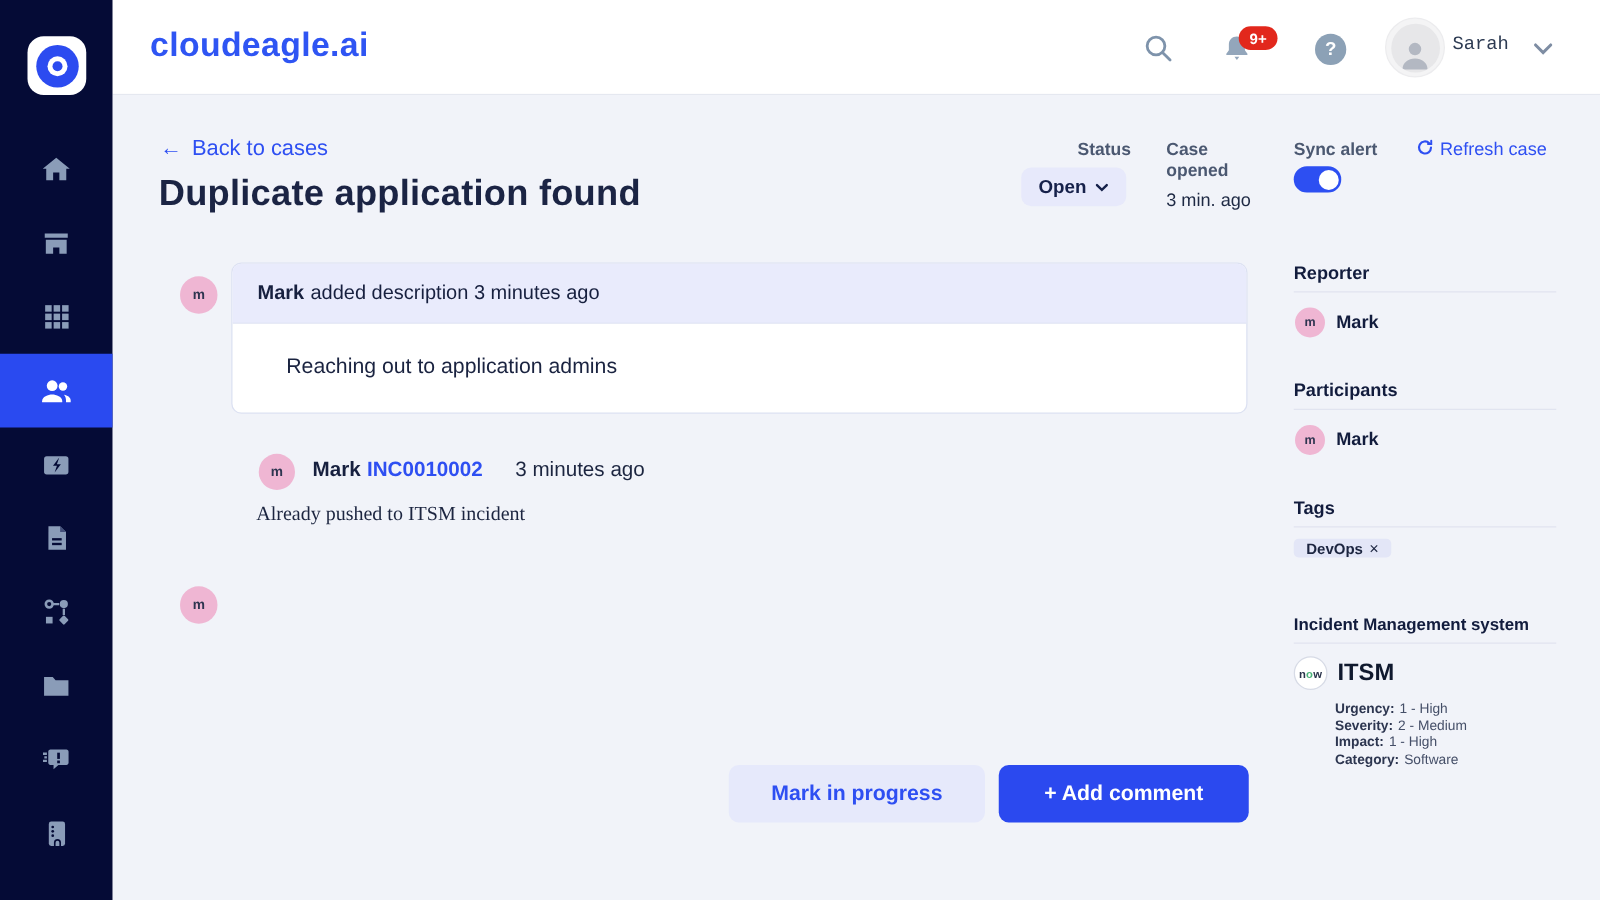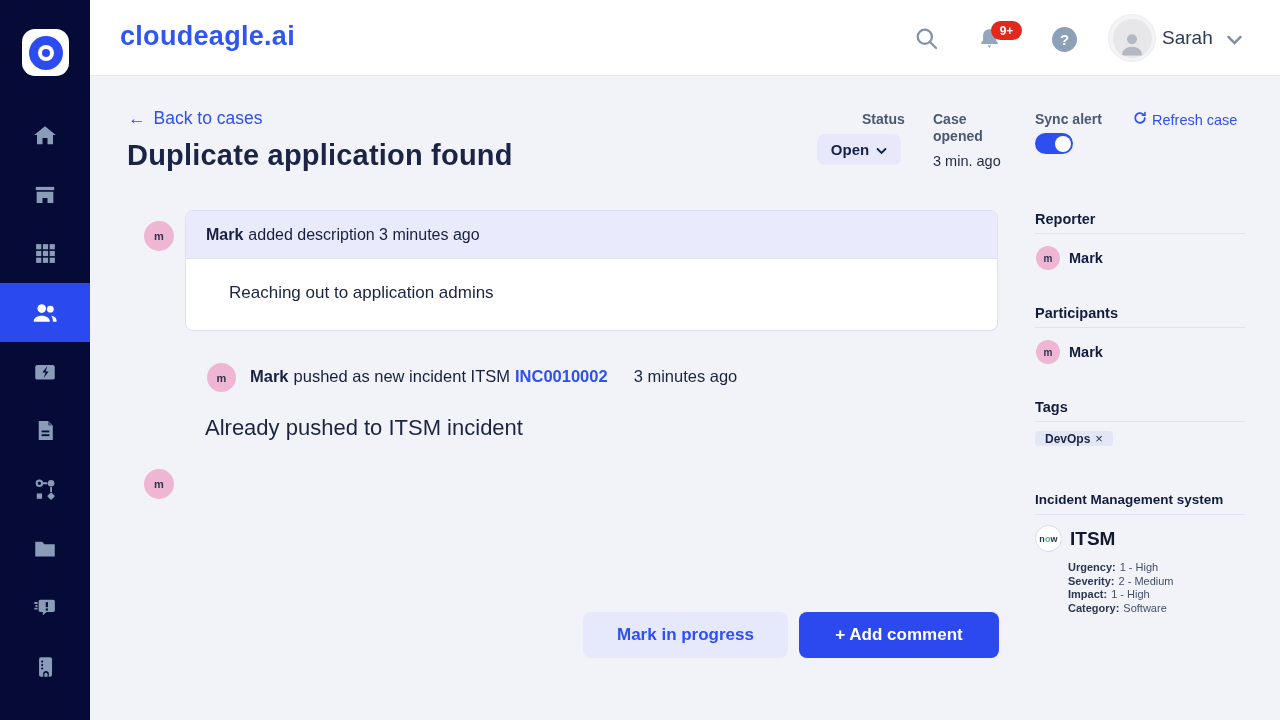--- a/index.html
+++ b/index.html
@@ -19,21 +19,21 @@
 
   
   .topbar { position:absolute; left:90px; top:0; width:1190px; height:75px; background:#ffffff; z-index:2; box-shadow:0 1px 0 rgba(20,30,80,0.05); }
   .brand { position:absolute; left:30px; top:21px; font-size:27px; font-weight:700; color:#2f55f3; letter-spacing:0.3px; }
   .tb-search { position:absolute; left:823px; top:25px; color:#7e93ab; cursor:pointer; }
   .tb-bell { position:absolute; left:886px; top:26px; color:#93a6bb; cursor:pointer; }
   .badge { position:absolute; left:901px; top:21px; min-width:31px; height:19px; background:#e2281c; border-radius:10px; color:#ffffff; font-size:12px; font-weight:700; display:flex; align-items:center; justify-content:center; padding:0 5px; }
   .tb-help { position:absolute; left:962px; top:27px; width:25px; height:25px; background:#8ca1b6; color:#ffffff; border-radius:50%; font-size:15px; font-weight:700; display:flex; align-items:center; justify-content:center; cursor:pointer; }
   .tb-avatar-ring { position:absolute; left:1018px; top:14px; width:48px; height:48px; border-radius:50%; background:#f4f4f5; border:1px solid #ececee; display:flex; align-items:center; justify-content:center; cursor:pointer; }
   .tb-avatar { width:39px; height:39px; border-radius:50%; background:#e7e7e9; display:flex; align-items:flex-end; justify-content:center; overflow:hidden; }
-  .tb-username { position:absolute; left:1072px; top:27px; font-size:19px; color:#2c3a52; }
+  .tb-username { position:absolute; left:1072px; top:27px; font-size:15px; color:#2c3a52;font-family:Liberation Mono, monospace; }
   .tb-caret { position:absolute; left:1136px; top:32px; color:#7e8da3; cursor:pointer; }
 
   
   .content { position:absolute; left:90px; top:75px; width:1190px; height:645px; background:#f1f3f9; }
 
   .back-link { position:absolute; left:38px; top:33px; font-size:17.5px; color:#2e4ff2; cursor:pointer; display:flex; align-items:center; gap:8px; }
   .page-title { position:absolute; left:37px; top:64px; font-size:29px; font-weight:700; color:#1b2444; letter-spacing:0.2px; }
 
   .meta-label { font-size:14px; font-weight:700; color:#4b5871; }
   .status-label { position:absolute; left:772px; top:36px; }
@@ -55,21 +55,21 @@
   .card-1-header { height:48px; background:#e9ebfc; border-bottom:1px solid #d9def0; border-radius:7px 7px 0 0; display:flex; align-items:center; padding-left:20px; font-size:16px; color:#17203f; }
   .card-1-body { padding:24px 20px 0 43px; font-size:17px; color:#1a2340; }
   .bold-user { font-weight:700; }
   .hdr-rest { margin-left:5px; }
 
   .t-avatar-2 { position:absolute; left:117px; top:288px; }
   .event-line { position:absolute; left:160px; top:292px; font-size:16.5px; color:#17203f; display:flex; align-items:baseline; }
   .event-action { margin-left:5px; }
   .event-link { margin-left:5px; font-weight:700; color:#2e4ff2; cursor:pointer; }
   .event-time { margin-left:26px; color:#1c2540; }
-  .event-note { position:absolute; left:115px; top:340px; font-size:22px; color:#1c2540; }
+  .event-note { position:absolute; left:115px; top:328px; font-size:16px; color:#1c2540;font-family:Liberation Serif, serif; }
 
   .t-avatar-3 { position:absolute; left:54px; top:394px; }
   .comment-box { position:absolute; left:95px; top:386px; width:813px; height:121px; background:#ffffff; border:1px solid #dfe3f2; border-radius:8px; padding:20px 20px 0 20px; font-size:16.5px; color:#1a2340; cursor:text; }
   .cursor-bar { display:inline-block; width:2.5px; height:19px; background:#0c1220; vertical-align:-3px; margin-left:7px; }
 
   .btn { position:absolute; top:537px; height:46px; border:none; border-radius:8px; font-family:"Liberation Sans", sans-serif; font-size:17px; font-weight:700; cursor:pointer; }
   .btn-secondary { left:493px; width:205px; background:#e6e9fb; color:#2e4ff2; }
   .btn-primary { left:709px; width:200px; background:#2b49ef; color:#ffffff; }
 
   
@@ -285,21 +285,20 @@
     <div class="card-1-header">
       <span class="bold-user">Mark</span>
       <span class="hdr-rest">added description 3 minutes ago</span>
     </div>
     <div class="card-1-body">Reaching out to application admins</div>
   </div>
 
   <div class="avatar-m av-29 t-avatar-2">m</div>
   <div class="event-line">
     <span class="bold-user">Mark</span>
-    <span class="event-action">pushed as new incident ITSM</span>
     <span class="event-link">INC0010002</span>
     <span class="event-time">3 minutes ago</span>
   </div>
   <div class="event-note">Already pushed to ITSM incident</div>
 
   <div class="avatar-m av-30 t-avatar-3">m</div>
 
   <button class="btn btn-primary">+ Add comment</button>
   <button class="btn btn-secondary">Mark in progress</button>
 

